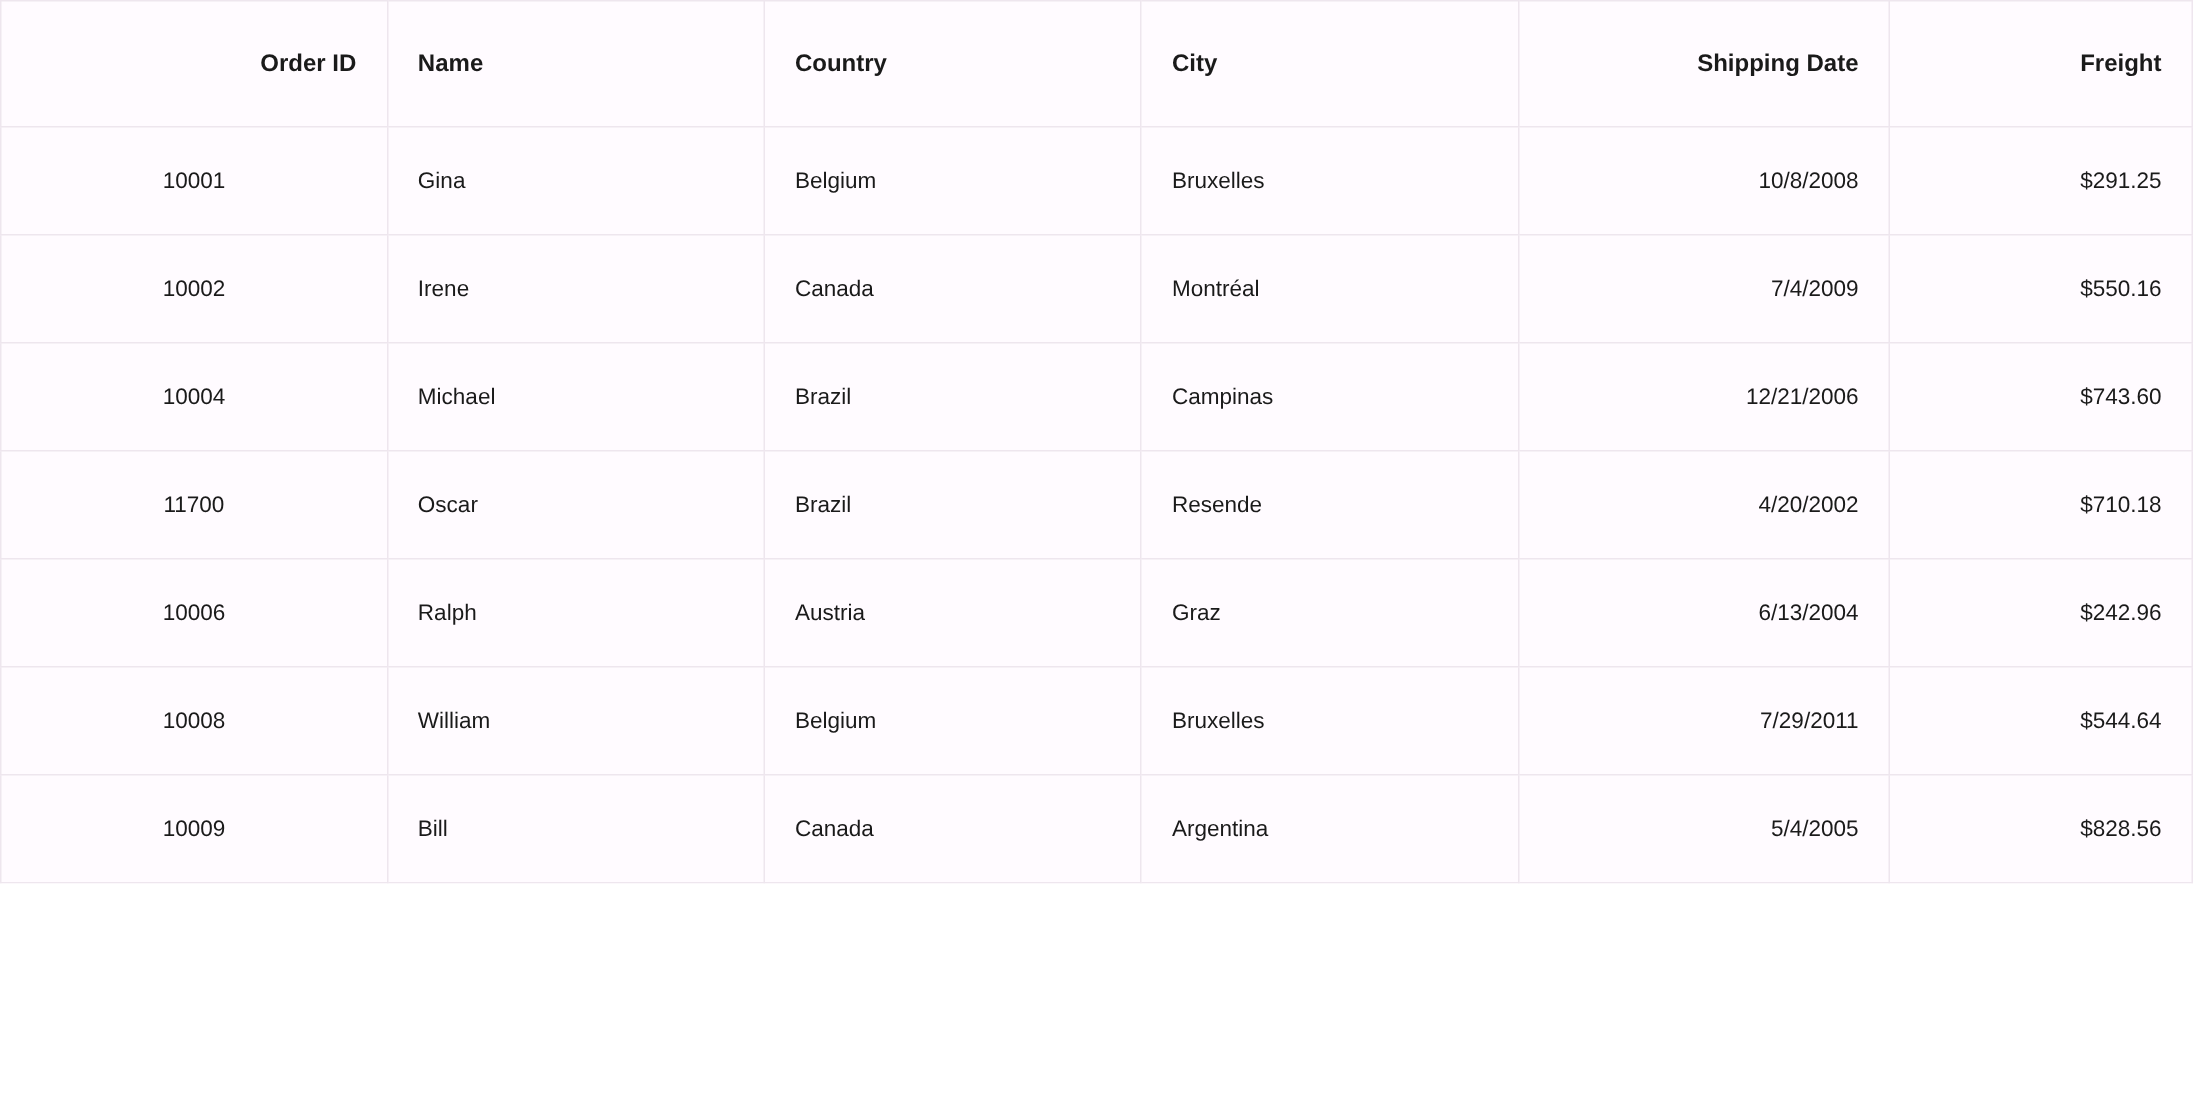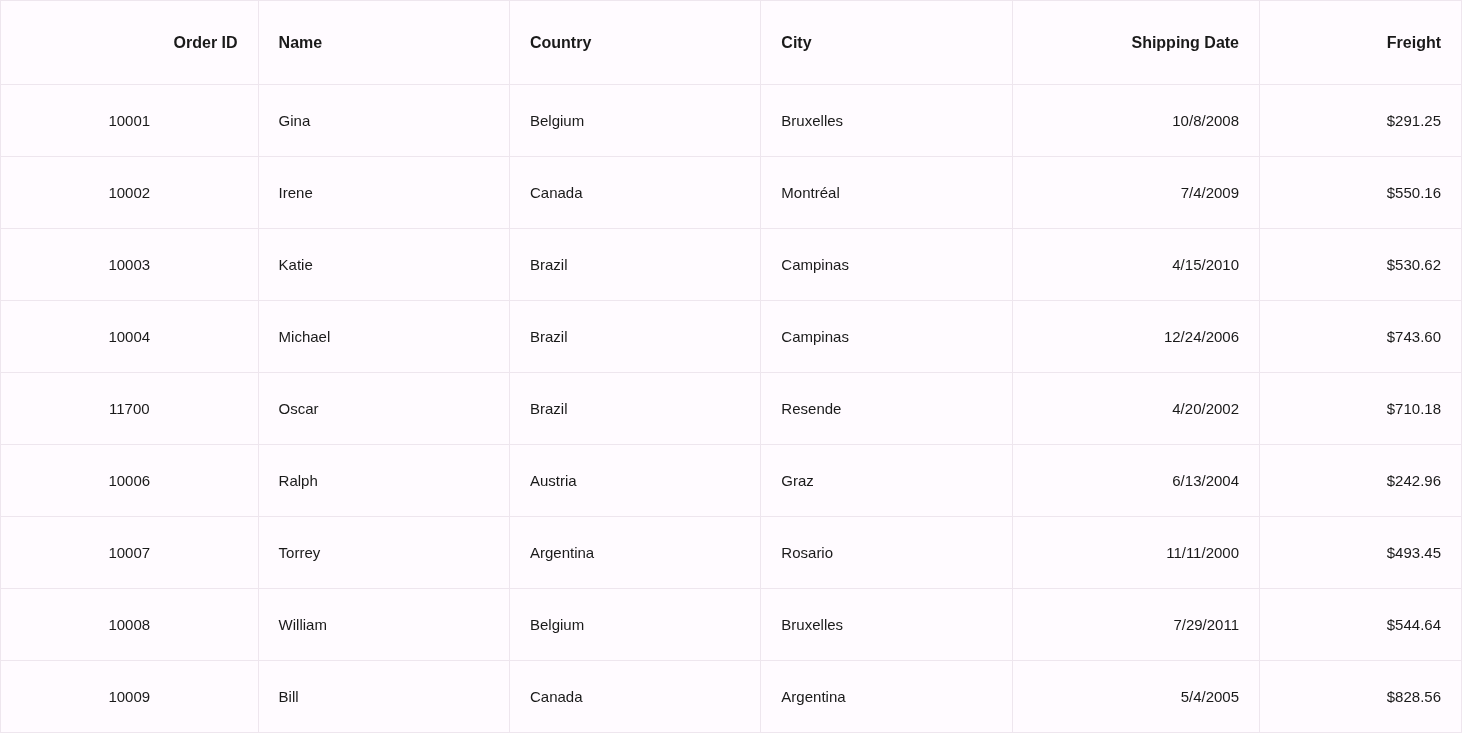--- a/index.html
+++ b/index.html
@@ -62,58 +62,42 @@
     </tr>
     <tr>
       <td class="col-orderid">10002</td>
       <td class="col-name">Irene</td>
       <td class="col-country">Canada</td>
       <td class="col-city">Montréal</td>
       <td class="col-date">7/4/2009</td>
       <td class="col-freight">$550.16</td>
     </tr>
     <tr>
-      <td class="col-orderid">10003</td>
-      <td class="col-name">Katie</td>
-      <td class="col-country">Brazil</td>
-      <td class="col-city">Campinas</td>
-      <td class="col-date">4/15/2010</td>
-      <td class="col-freight">$530.62</td>
-    </tr>
-    <tr>
       <td class="col-orderid">10004</td>
       <td class="col-name">Michael</td>
       <td class="col-country">Brazil</td>
       <td class="col-city">Campinas</td>
-      <td class="col-date">12/24/2006</td>
+      <td class="col-date">12/21/2006</td>
       <td class="col-freight">$743.60</td>
     </tr>
     <tr>
       <td class="col-orderid">11700</td>
       <td class="col-name">Oscar</td>
       <td class="col-country">Brazil</td>
       <td class="col-city">Resende</td>
       <td class="col-date">4/20/2002</td>
       <td class="col-freight">$710.18</td>
     </tr>
     <tr>
       <td class="col-orderid">10006</td>
       <td class="col-name">Ralph</td>
       <td class="col-country">Austria</td>
       <td class="col-city">Graz</td>
       <td class="col-date">6/13/2004</td>
       <td class="col-freight">$242.96</td>
-    </tr>
-    <tr>
-      <td class="col-orderid">10007</td>
-      <td class="col-name">Torrey</td>
-      <td class="col-country">Argentina</td>
-      <td class="col-city">Rosario</td>
-      <td class="col-date">11/11/2000</td>
-      <td class="col-freight">$493.45</td>
     </tr>
     <tr>
       <td class="col-orderid">10008</td>
       <td class="col-name">William</td>
       <td class="col-country">Belgium</td>
       <td class="col-city">Bruxelles</td>
       <td class="col-date">7/29/2011</td>
       <td class="col-freight">$544.64</td>
     </tr>
     <tr>

